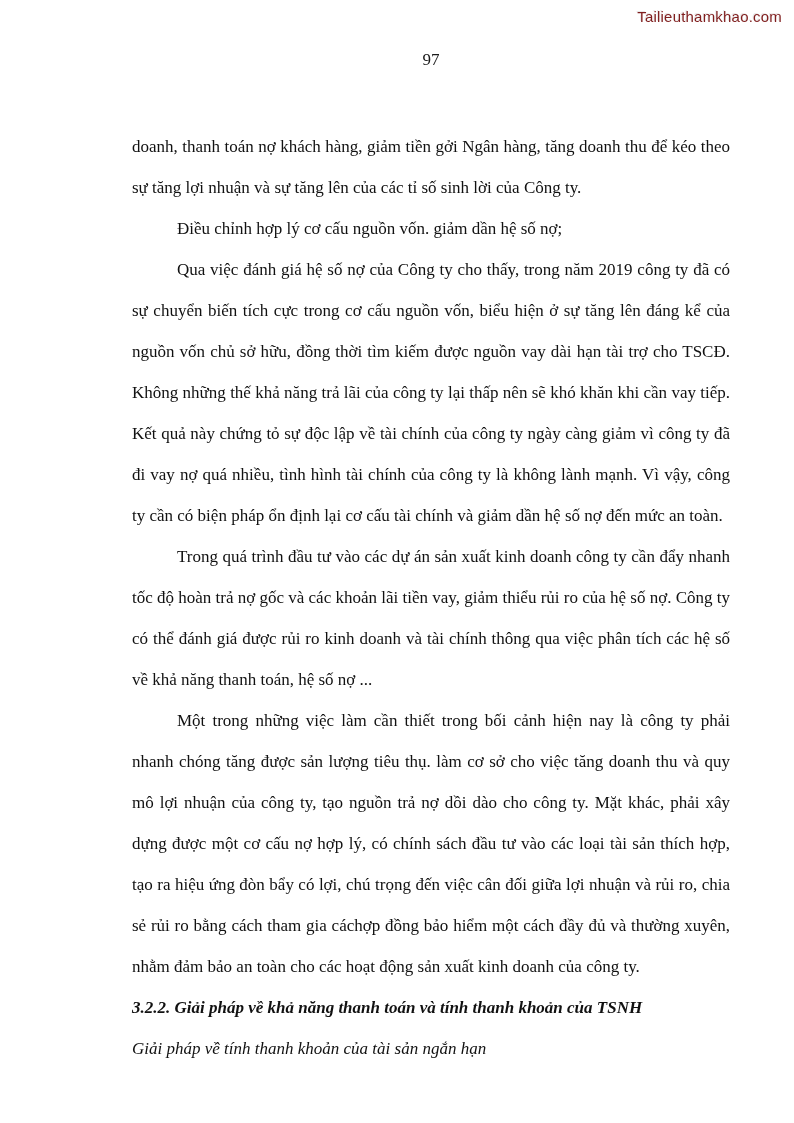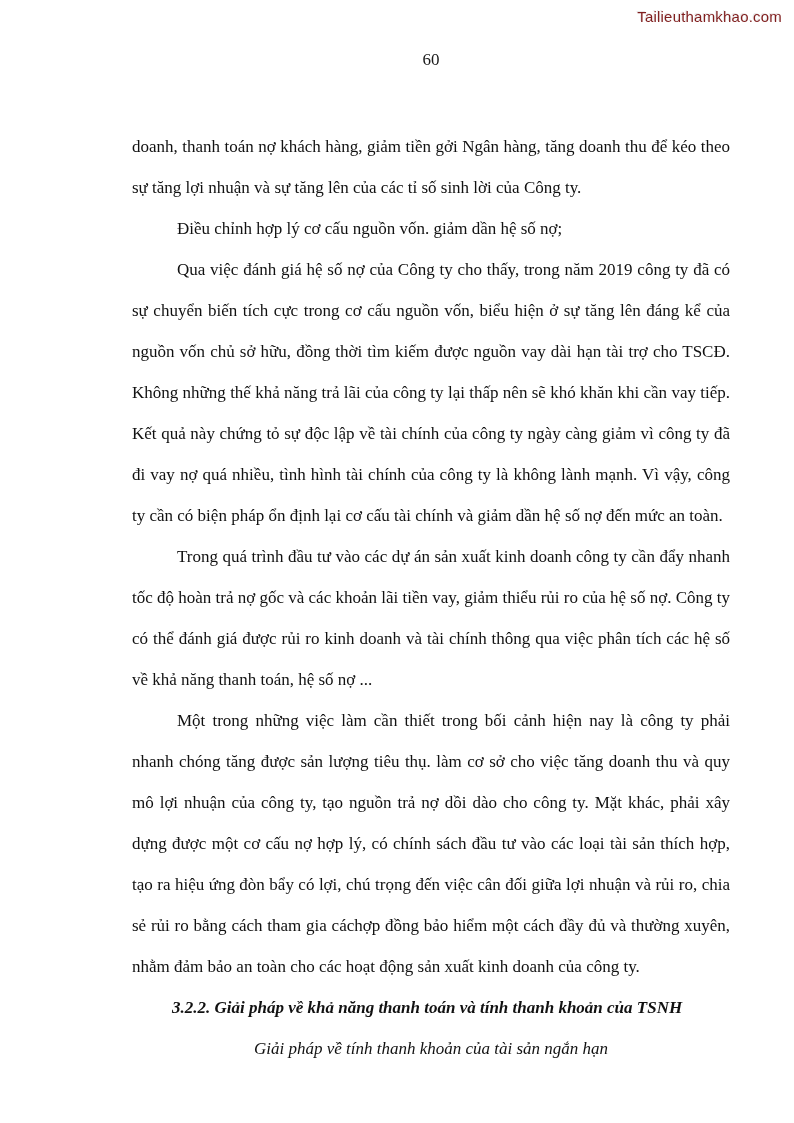--- a/index.html
+++ b/index.html
@@ -39,33 +39,32 @@
     font-size: 17px;
     line-height: 41px;
     text-align: justify;
   }
   .content p { margin: 0; }
   .content p.indent { text-indent: 45px; }
   .content p.heading {
     font-weight: bold;
     font-style: italic;
     text-align: left;
-    margin-left: 40px;
   }
   .content p.subheading {
     font-style: italic;
-    text-align: center;
+    text-align: left;
   }
 </style>
 </head>
 <body>
 
 <div class="watermark">Tailieuthamkhao.com</div>
 
-<div class="page-number">60</div>
+<div class="page-number">97</div>
 
 <div class="content">
   <p>doanh, thanh toán nợ khách hàng, giảm tiền gởi Ngân hàng, tăng doanh thu để kéo theo sự tăng lợi nhuận và sự tăng lên của các tỉ số sinh lời của Công ty.</p>
   <p class="indent">Điều chỉnh hợp lý cơ cấu nguồn vốn. giảm dần hệ số nợ;</p>
   <p class="indent">Qua việc đánh giá hệ số nợ của Công ty cho thấy, trong năm 2019 công ty đã có sự chuyển biến tích cực trong cơ cấu nguồn vốn, biểu hiện ở sự tăng lên đáng kể của nguồn vốn chủ sở hữu, đồng thời tìm kiếm được nguồn vay dài hạn tài trợ cho TSCĐ. Không những thế khả năng trả lãi của công ty lại thấp nên sẽ khó khăn khi cần vay tiếp. Kết quả này chứng tỏ sự độc lập về tài chính của công ty ngày càng giảm vì công ty đã đi vay nợ quá nhiều, tình hình tài chính của công ty là không lành mạnh. Vì vậy, công ty cần có biện pháp ổn định lại cơ cấu tài chính và giảm dần hệ số nợ đến mức an toàn.</p>
   <p class="indent">Trong quá trình đầu tư vào các dự án sản xuất kinh doanh công ty cần đẩy nhanh tốc độ hoàn trả nợ gốc và các khoản lãi tiền vay, giảm thiểu rủi ro của hệ số nợ. Công ty có thể đánh giá được rủi ro kinh doanh và tài chính thông qua việc phân tích các hệ số về khả năng thanh toán, hệ số nợ ...</p>
   <p class="indent">Một trong những việc làm cần thiết trong bối cảnh hiện nay là công ty phải nhanh chóng tăng được sản lượng tiêu thụ. làm cơ sở cho việc tăng doanh thu và quy mô lợi nhuận của công ty, tạo nguồn trả nợ dồi dào cho công ty. Mặt khác, phải xây dựng được một cơ cấu nợ hợp lý, có chính sách đầu tư vào các loại tài sản thích hợp, tạo ra hiệu ứng đòn bẩy có lợi, chú trọng đến việc cân đối giữa lợi nhuận và rủi ro, chia sẻ rủi ro bằng cách tham gia cáchợp đồng bảo hiểm một cách đầy đủ và thường xuyên, nhằm đảm bảo an toàn cho các hoạt động sản xuất kinh doanh của công ty.</p>
   <p class="heading">3.2.2. Giải pháp về khả năng thanh toán và tính thanh khoản của TSNH</p>
   <p class="subheading">Giải pháp về tính thanh khoản của tài sản ngắn hạn</p>
 </div>

